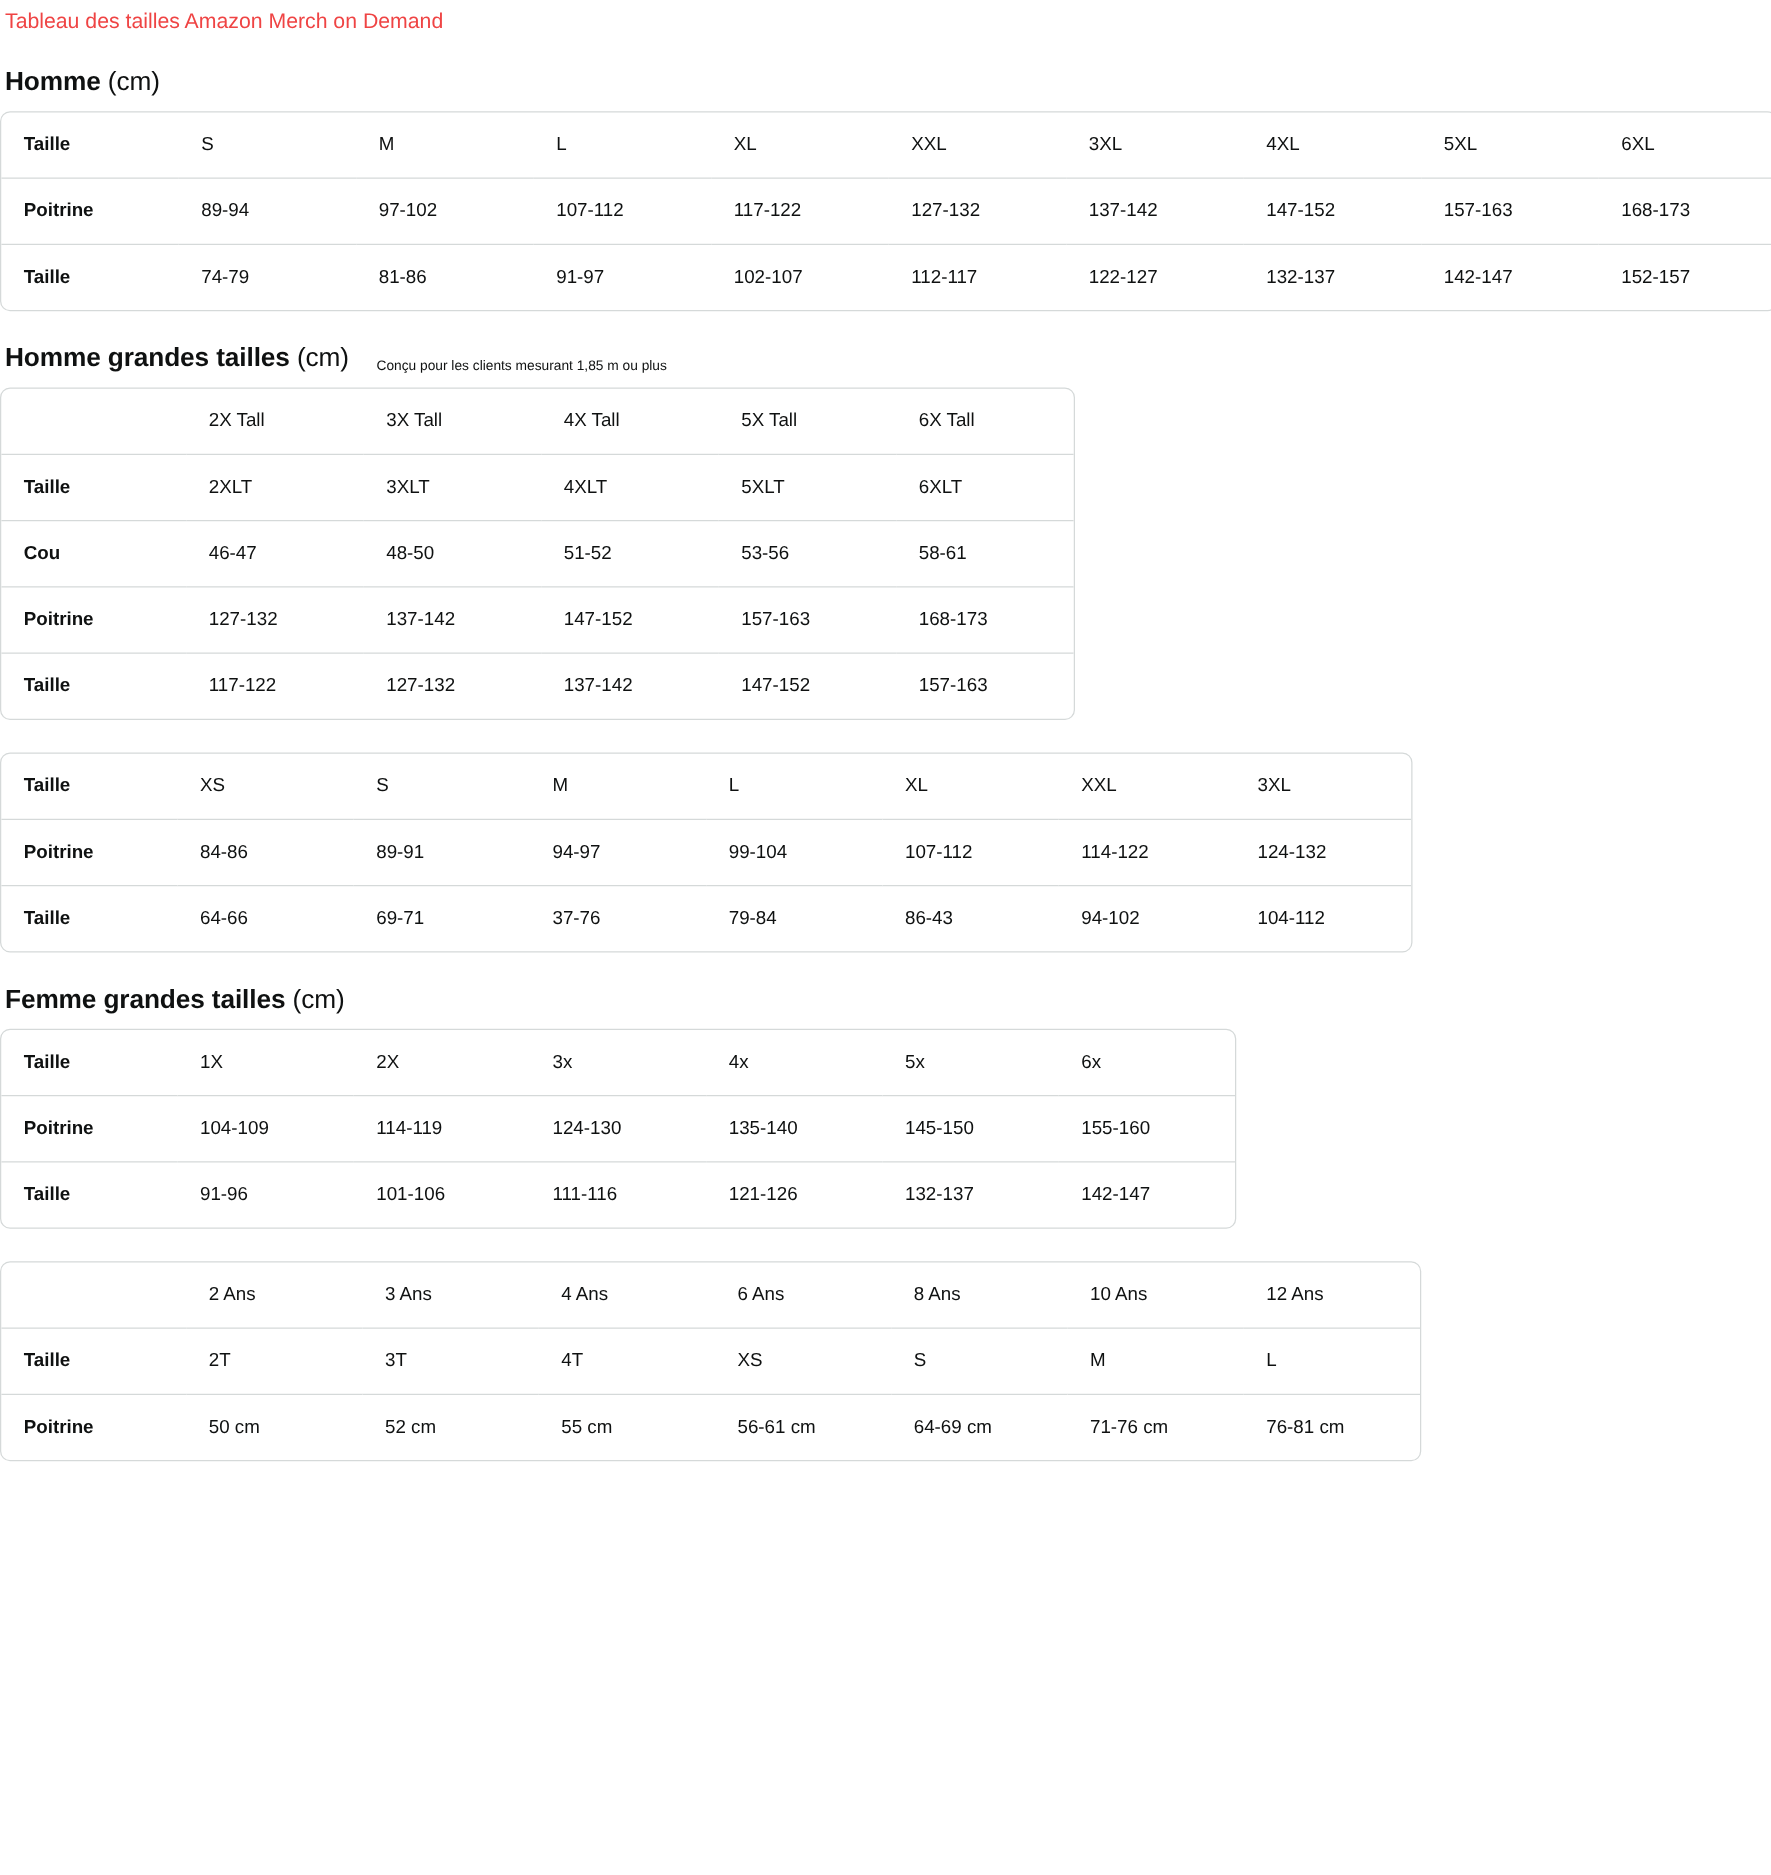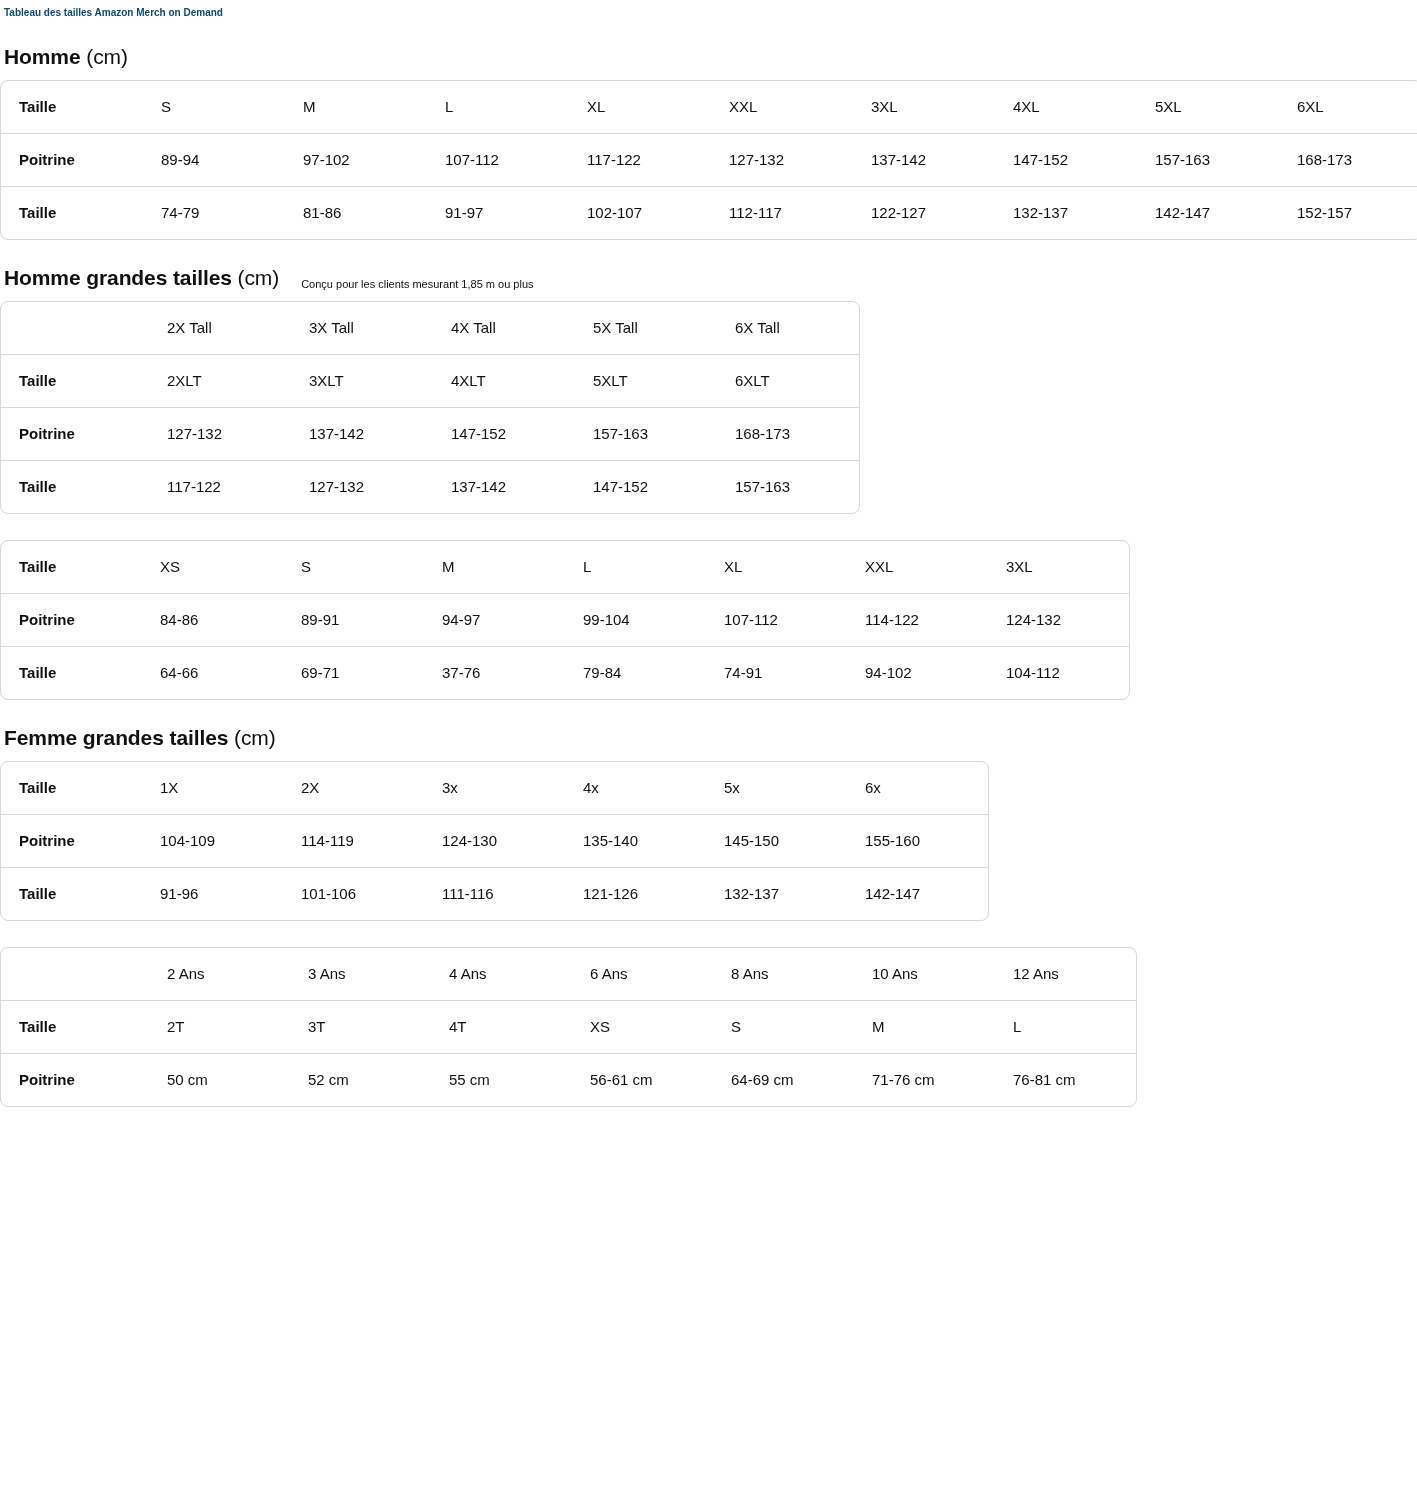--- a/index.html
+++ b/index.html
@@ -12,24 +12,24 @@
     width: 1417px;
     min-height: 1500px;
     font-family: "Liberation Sans", sans-serif;
     color: #0f1111;
     font-size: 15px;
   }
   .page {
     padding: 0 0 20px 0;
   }
   .doc-title {
-    font-size: 10px;
-    color: #0c4a6e;
+    font-size: 17px;
+    color: #ef4444;
     padding: 6px 0 0 4px;
-    font-weight: 700;
+    font-weight: 400;
     line-height: 1.3;
   }
   .section {
     margin-top: 26px;
   }
   .section-head {
     display: flex;
     align-items: flex-end;
     gap: 12px;
     padding-left: 4px;
@@ -161,20 +161,28 @@
         </tr>
         <tr>
           <td class="rowhead">Taille</td>
           <td>2XLT</td>
           <td>3XLT</td>
           <td>4XLT</td>
           <td>5XLT</td>
           <td>6XLT</td>
         </tr>
         <tr>
+          <td class="rowhead">Cou</td>
+          <td>46-47</td>
+          <td>48-50</td>
+          <td>51-52</td>
+          <td>53-56</td>
+          <td>58-61</td>
+        </tr>
+        <tr>
           <td class="rowhead">Poitrine</td>
           <td>127-132</td>
           <td>137-142</td>
           <td>147-152</td>
           <td>157-163</td>
           <td>168-173</td>
         </tr>
         <tr>
           <td class="rowhead">Taille</td>
           <td>117-122</td>
@@ -209,21 +217,21 @@
           <td>107-112</td>
           <td>114-122</td>
           <td>124-132</td>
         </tr>
         <tr>
           <td class="rowhead">Taille</td>
           <td>64-66</td>
           <td>69-71</td>
           <td>37-76</td>
           <td>79-84</td>
-          <td>74-91</td>
+          <td>86-43</td>
           <td>94-102</td>
           <td>104-112</td>
         </tr>
       </tbody>
     </table>
   </div>
 
   <div class="section">
     <div class="section-head">
       <div class="section-title">

